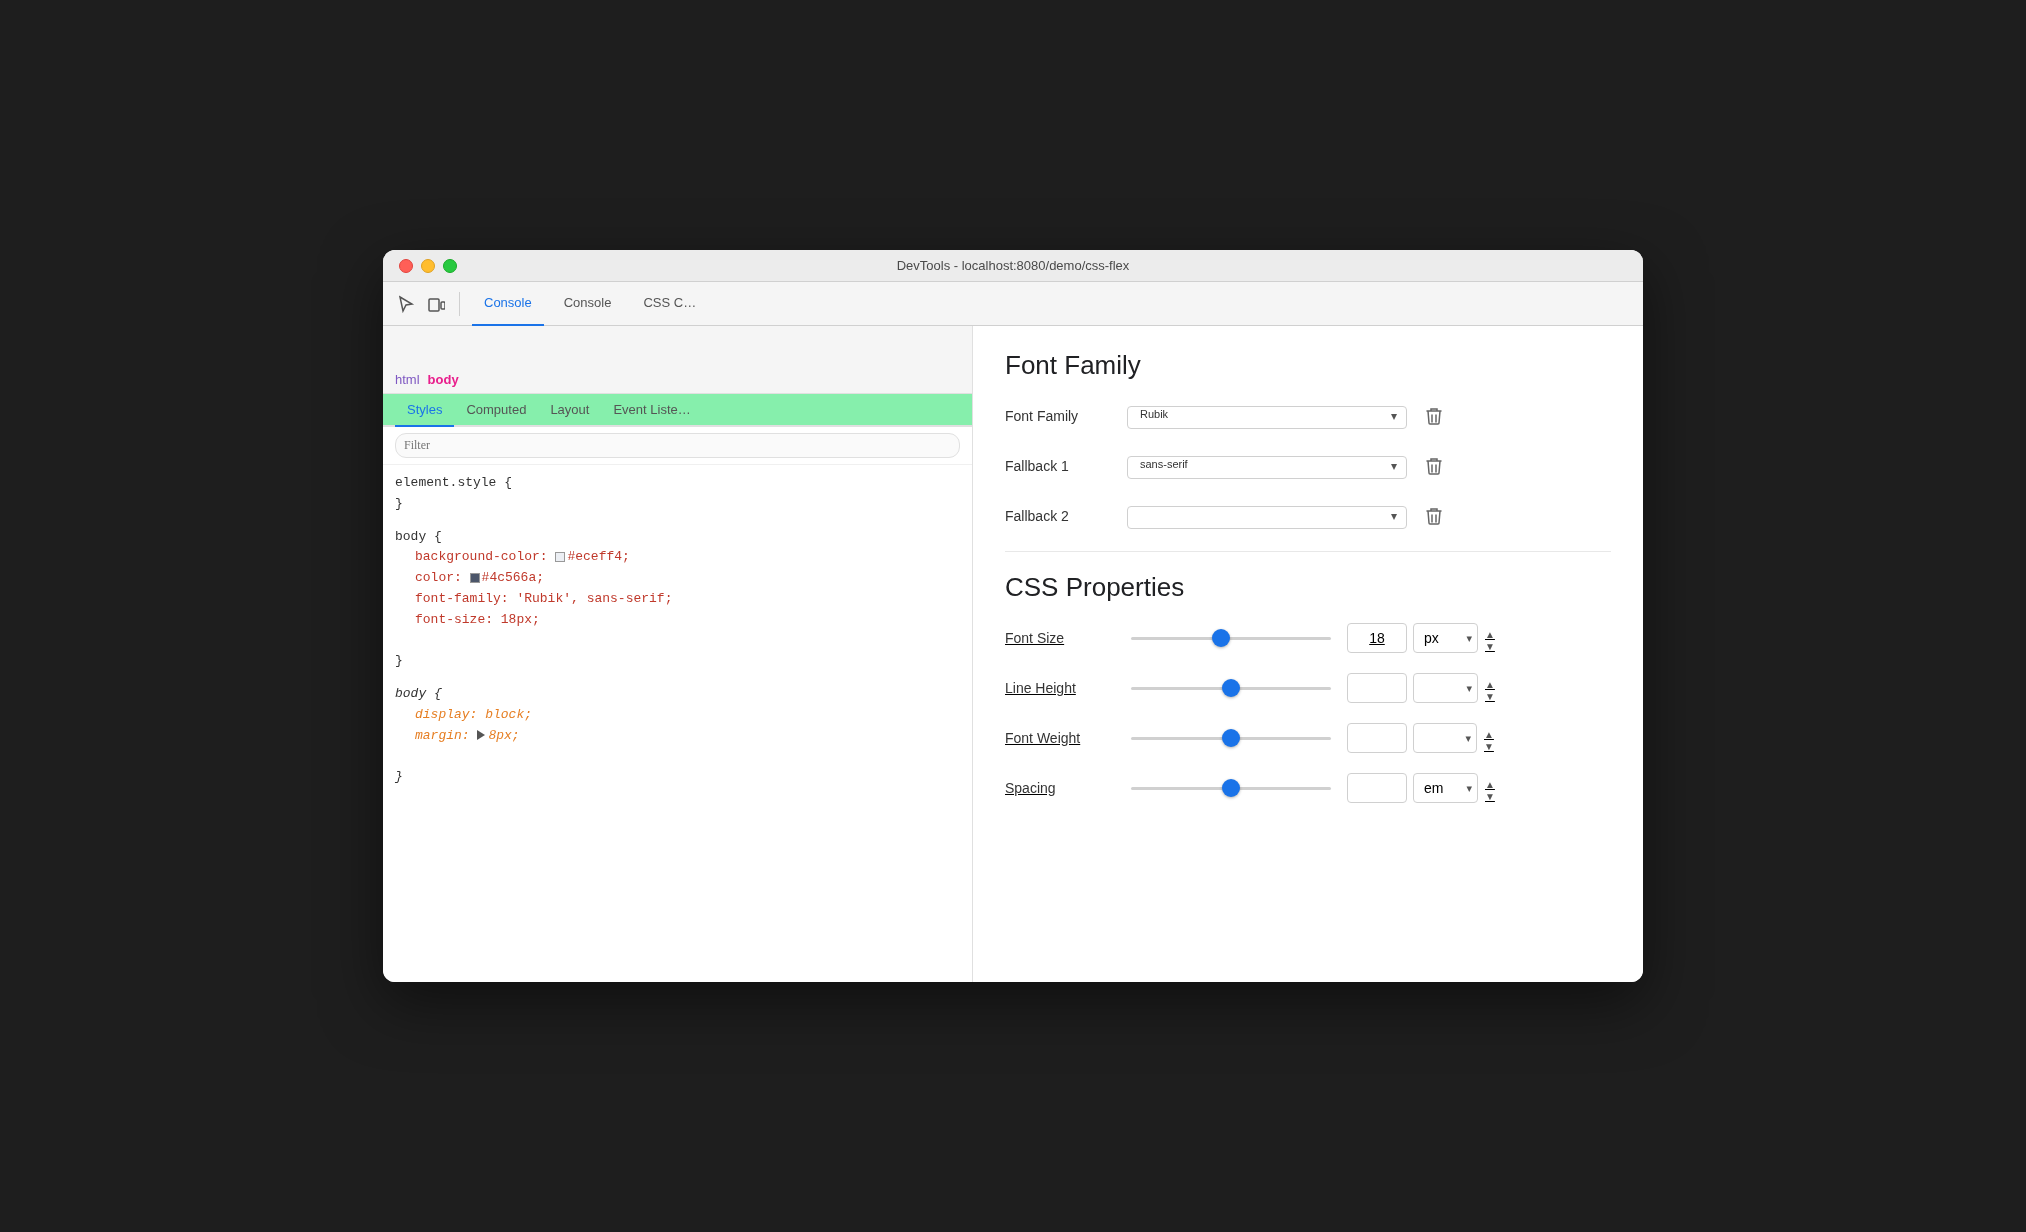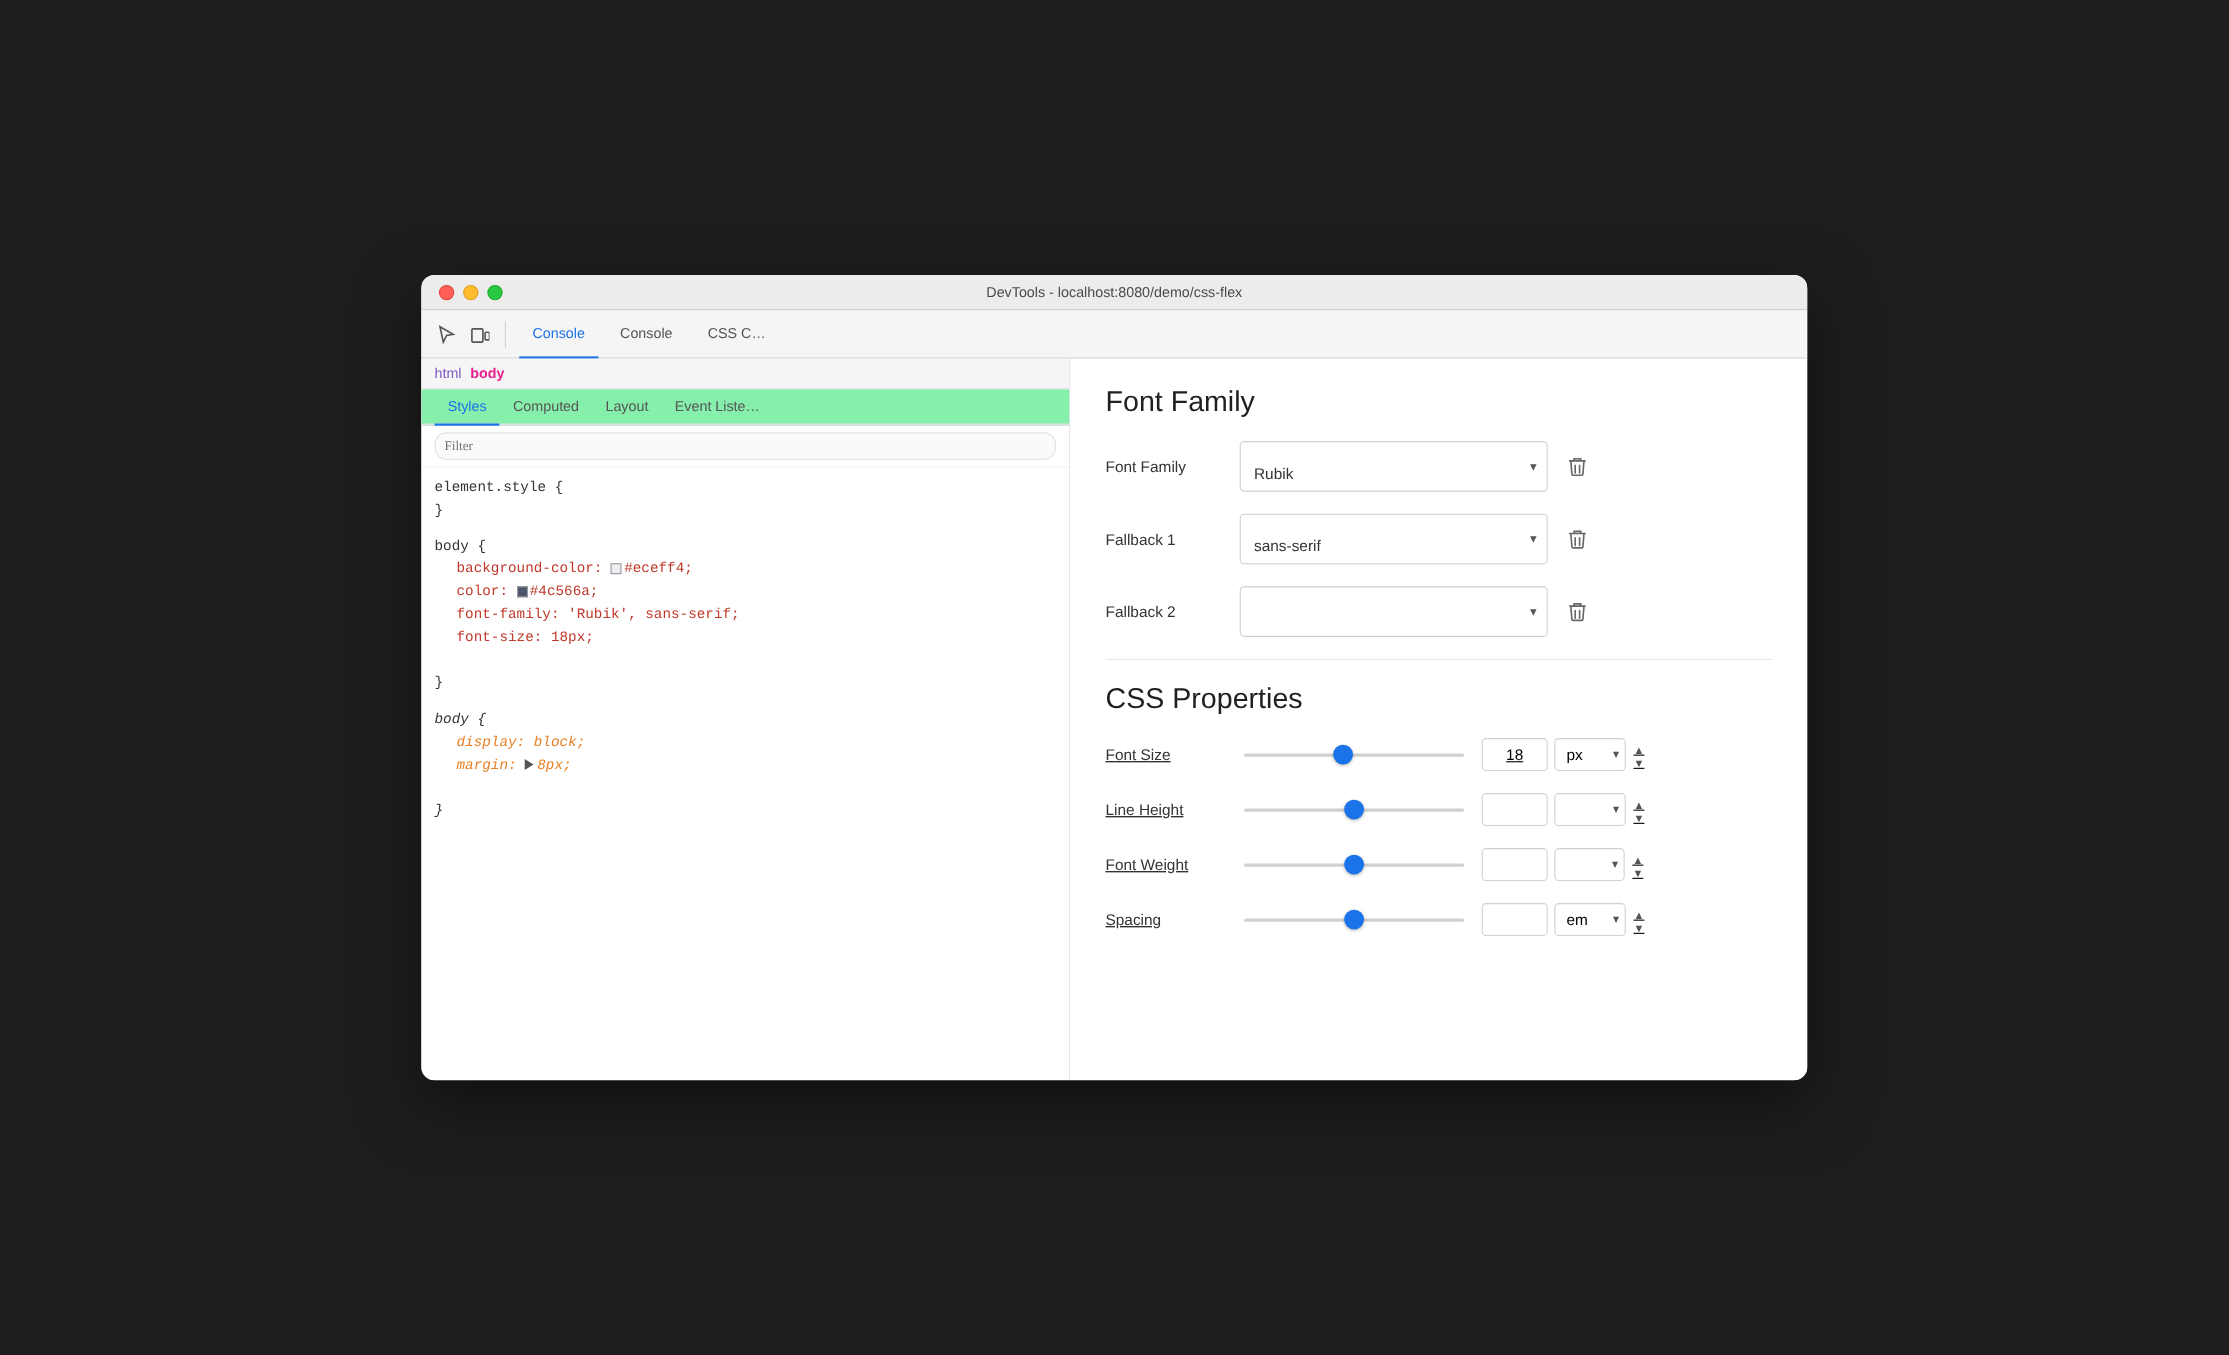--- a/index.html
+++ b/index.html
@@ -124,20 +124,21 @@
       display: flex;
       align-items: center;
       padding: 6px 12px;
       border-bottom: 1px solid #e0e0e0;
       background: #f5f5f5;
       gap: 4px;
     }
     .breadcrumb-item {
       font-size: 13px;
       cursor: pointer;
+      margin-top: 40px;
     }
     .breadcrumb-item.html { color: #7e57c2; }
     .breadcrumb-item.body { color: #e91e8c; font-weight: 600; }
 
     
     .styles-tabs {
       display: flex;
       border-bottom: 2px solid #e0e0e0;
       padding: 0 12px;
       background: #86efac;
@@ -250,24 +251,24 @@
       width: 110px;
       flex-shrink: 0;
     }
     .select-wrapper {
       flex: 1;
       position: relative;
       max-width: 280px;
     }
     .form-select {
       width: 100%;
-      padding: 20px 36px 8px 12px;
+      padding: 1px 36px 8px 12px;
       border: 1px solid #d0d0d0;
       border-radius: 4px;
-      font-size: 14px;
+      font-size: 11px;
       color: #333;
       background: #fff;
       appearance: none;
       cursor: pointer;
       outline: none;
     }
     .select-arrow {
       position: absolute;
       right: 10px;
       top: 50%;

